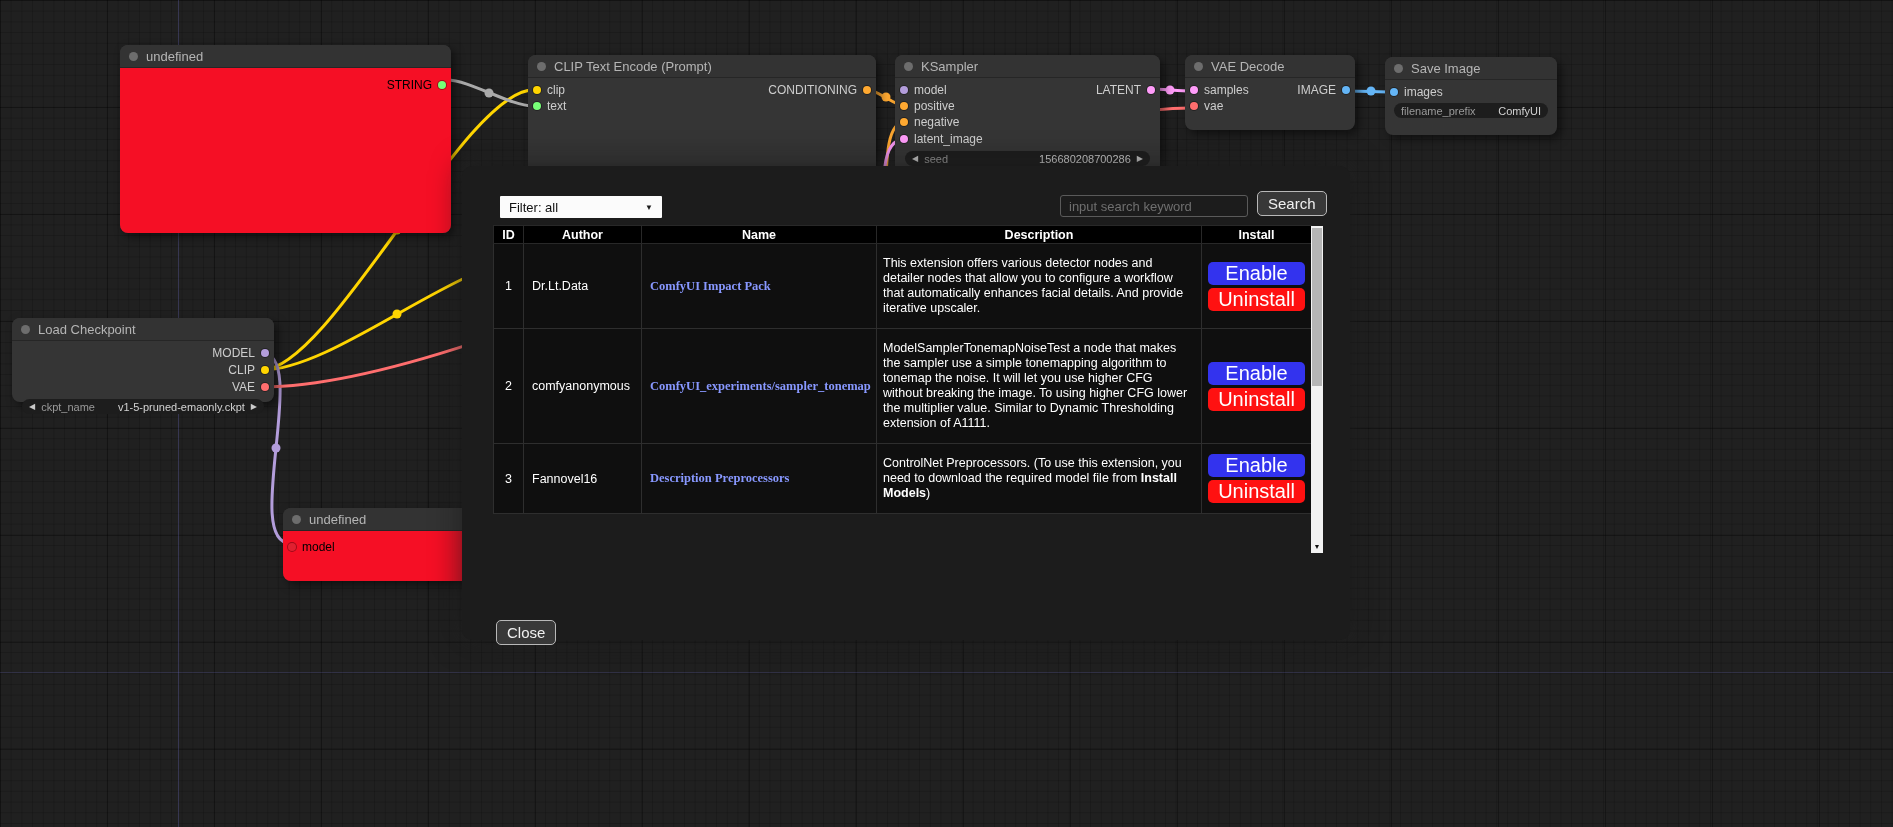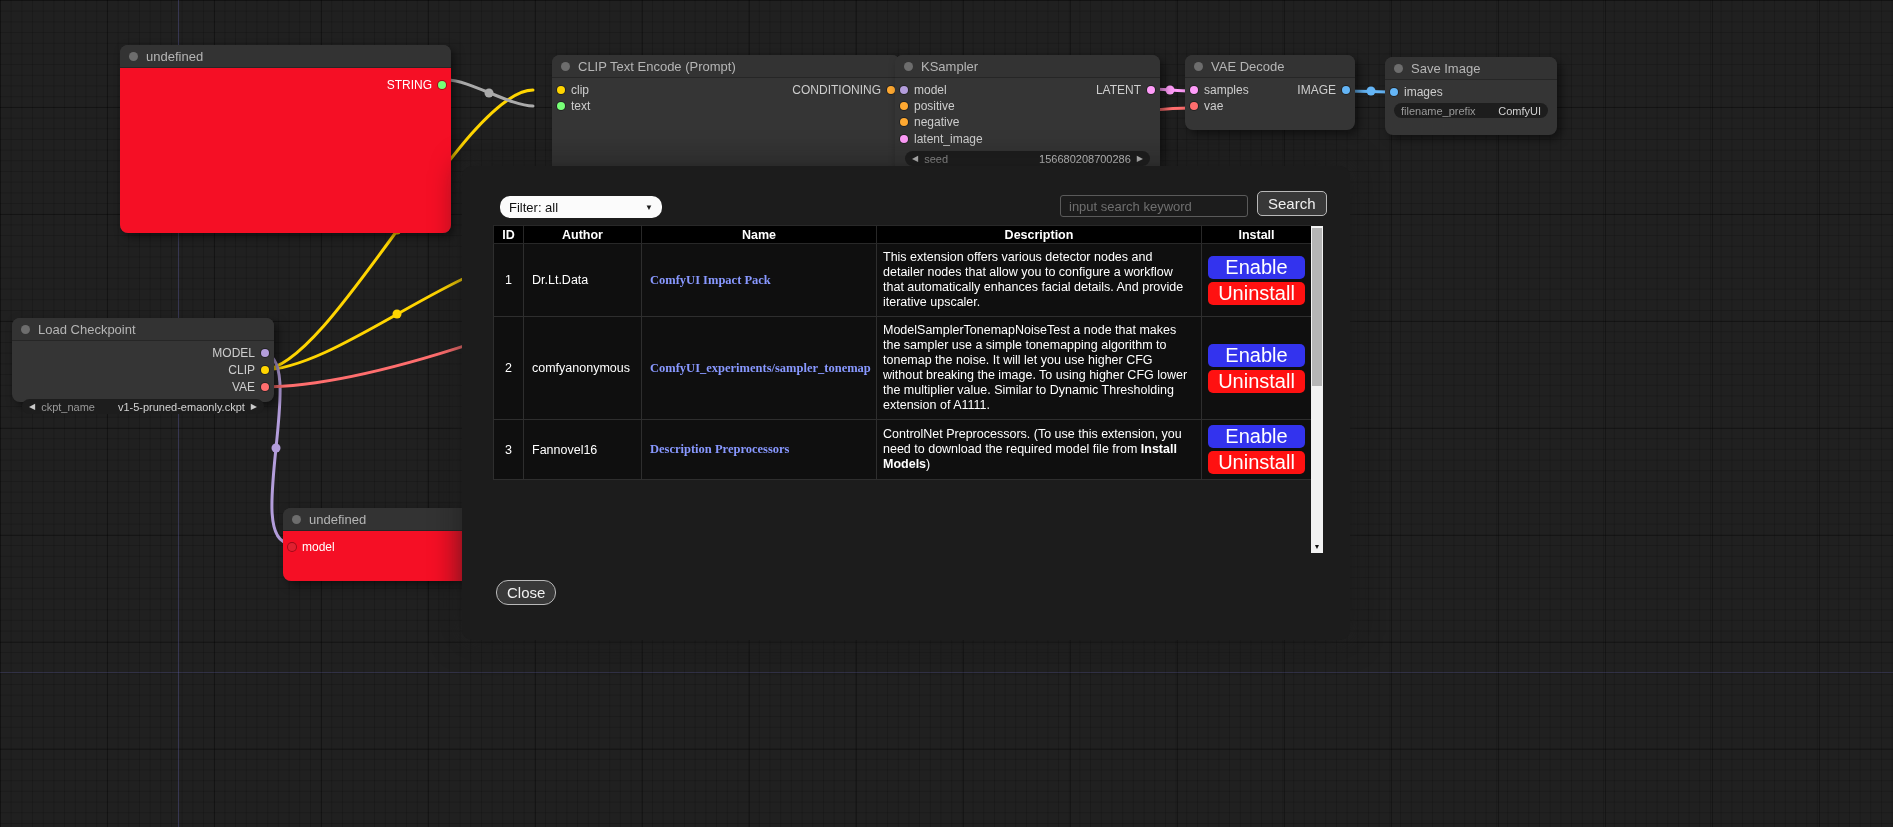--- a/index.html
+++ b/index.html
@@ -35,58 +35,58 @@
   .node-body { padding-top:4px; }
   .error-node .node-body { height:calc(100% - 23px); background:var(--node-error);
           border-radius:0 0 8px 8px; }
   .slot-row { display:flex; align-items:center; height:16px; }
   .slot { display:flex; align-items:center; gap:6px; height:16px; }
   .slot.in { padding-left:5px; }
   .slot.out { padding-right:5px; margin-left:auto; }
   .slot .dot { width:8px; height:8px; border-radius:50%; flex:none;
           box-shadow:0 0 0 1px rgba(0,0,0,.35); }
   .slot-label { font-size:12px; color:#cdcdcd; white-space:nowrap; }
-  .light .slot-label, .slot-label.light { color:#ffffff; }
+  .light .slot-label, .slot-label.light { color:#000000; }
   .c-model { background:var(--model); } .c-clip { background:var(--clip); }
   .c-vae { background:var(--vae); } .c-conditioning { background:var(--conditioning); }
   .c-latent { background:var(--latent); } .c-image { background:var(--image); }
   .c-string { background:var(--string-slot); } .c-error-slot { background:var(--error-slot); }
   .widget { height:15px; background:#1d1d1d; border-radius:8px; display:flex;
           align-items:center; gap:6px; font-size:11px; color:#9a9a9a; padding:0 7px; }
   .widget .w-value { margin-left:auto; color:#d2d2d2; }
   .widget .arrow { color:#c9c9c9; font-size:8px; line-height:1; }
 
   
   .dialog { position:absolute; left:462px; top:166px; width:888px; height:474px;
           background:#1c1c1c; border-radius:10px; z-index:10;
           box-shadow:0 0 30px rgba(0,0,0,.65), 0 0 26px rgba(255,255,255,.10); }
   .filter-select { position:absolute; left:38px; top:30px; width:162px; height:22px;
-          background:#fbfbfb; border-radius:10px; display:flex; align-items:center;
+          background:#fbfbfb; border-radius:1px; display:flex; align-items:center;
           justify-content:space-between; padding:0 9px; font-size:13px; color:#101010;
           cursor:pointer; }
   .filter-select .caret { font-size:8px; color:#1a1a1a; }
   .search-input { position:absolute; left:598px; top:29px; width:188px; height:22px;
           background:#1c1c1c; border:1px solid #5a5a5a; border-radius:3px;
           color:#dddddd; font-size:13px; padding:0 8px; font-family:inherit; }
   .search-input::placeholder { color:#6f6f6f; }
   .btn { background:#383838; border:1px solid #b8b8b8; border-radius:5px; color:#f0f0f0;
           font-size:15px; padding:3px 10px; cursor:pointer; font-family:inherit; }
   .search-btn { position:absolute; left:795px; top:25px;text-align:right; }
-  .close-btn { position:absolute; left:34px; top:414px;border-radius:12px; }
+  .close-btn { position:absolute; left:34px; top:454px; }
 
   .table-wrap { position:absolute; left:31px; top:59px; width:830px; height:328px; }
   table { border-collapse:collapse; width:818px; background:#0f0f0f; table-layout:fixed; }
   th { background:#000; color:#fff; font-size:12.5px; font-weight:bold;
        border:1px solid #282828; height:18px; padding:0 4px; }
   td { border:1px solid #2e2e2e; color:#fff; font-size:12.5px; padding:2px 8px;
        vertical-align:middle; }
   td.c-id { text-align:center; }
   td.c-name { white-space:nowrap; overflow:hidden; }
   td.c-name a { color:var(--link); font-weight:bold; text-decoration:none; cursor:pointer;font-family:Liberation Serif, serif; }
-  td.c-desc { line-height:15px; padding:6px 6px; }
+  td.c-desc { line-height:15px; padding:12px 6px; }
   td.c-install { text-align:center; padding:2px 4px; }
   .row-btn { display:block; width:97px; height:23px; margin:3px auto; border:none;
        border-radius:5px; color:#fff; font-size:20px; cursor:pointer; font-family:inherit; }
   .row-btn.enable { background:var(--enable); }
   .row-btn.uninstall { background:var(--uninstall); }
 
   .scrollbar { position:absolute; right:0; top:1px; width:12px; height:327px; background:#f2f2f2; }
   .scroll-thumb { position:absolute; left:1px; top:2px; width:10px; height:158px; background:#b5b5b5; }
   .scroll-down { position:absolute; left:0; bottom:0; width:12px; height:13px; display:flex;
        align-items:center; justify-content:center; font-size:7px; color:#111; background:#f2f2f2; }
@@ -125,21 +125,21 @@
   <div class="node-body">
     <div class="slot-row" style="margin-top:5px">
       <div class="slot out">
         <span class="slot-label light">STRING</span>
         <span class="dot c-string"></span>
       </div>
     </div>
   </div>
 </div>
 
-<div class="node" style="left:552px;top:55px;width:348px;height:200px">
+<div class="node" style="left:528px;top:55px;width:348px;height:200px">
   <div class="node-header">
     <span class="collapse-dot"></span>
     <span class="node-title">CLIP Text Encode (Prompt)</span>
   </div>
   <div class="node-body">
     <div class="slot-row">
       <div class="slot in">
         <span class="dot c-clip"></span>
         <span class="slot-label">clip</span>
       </div>

